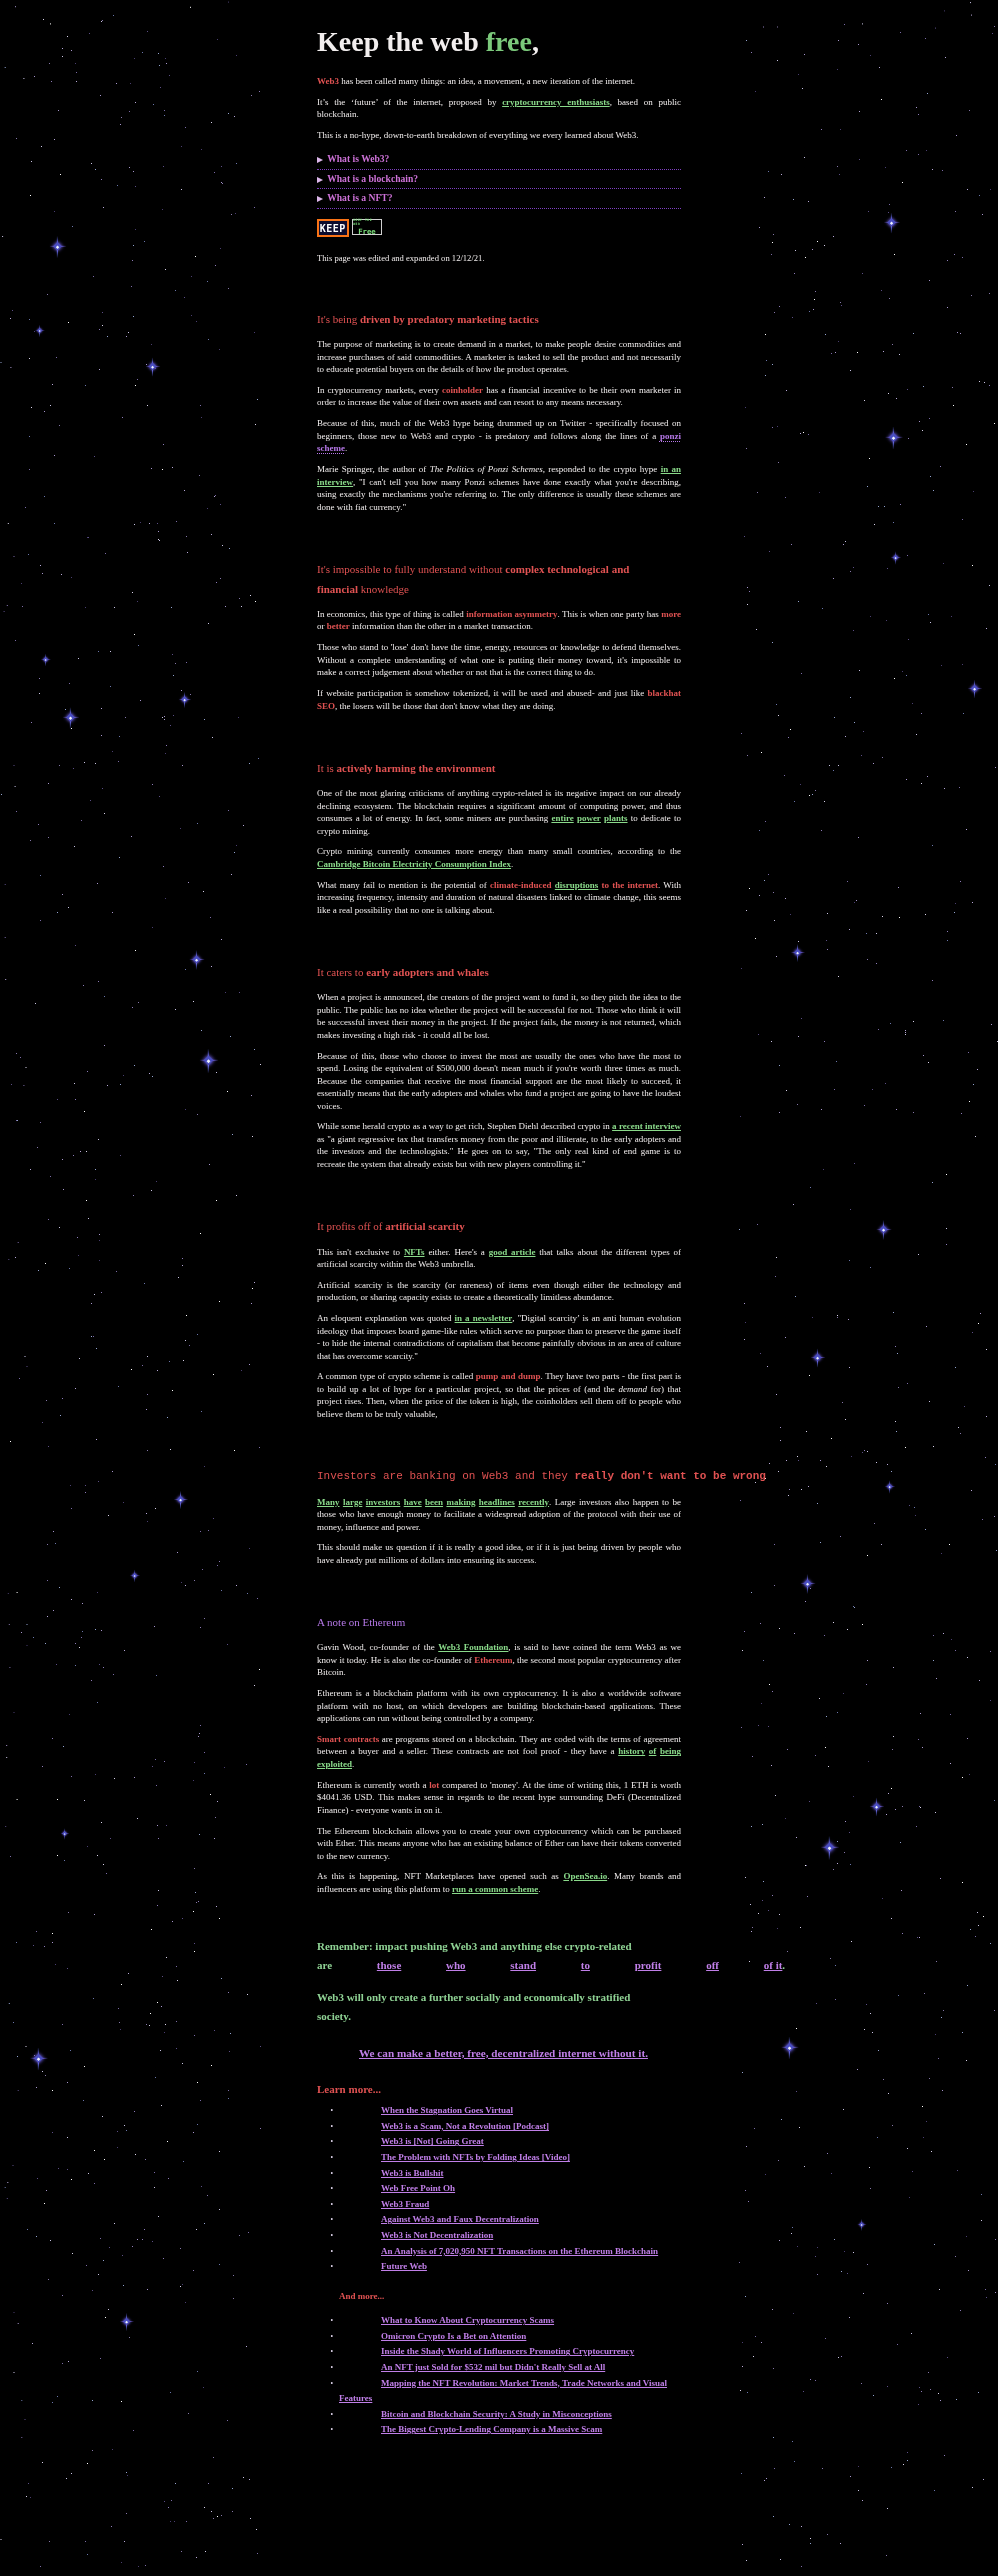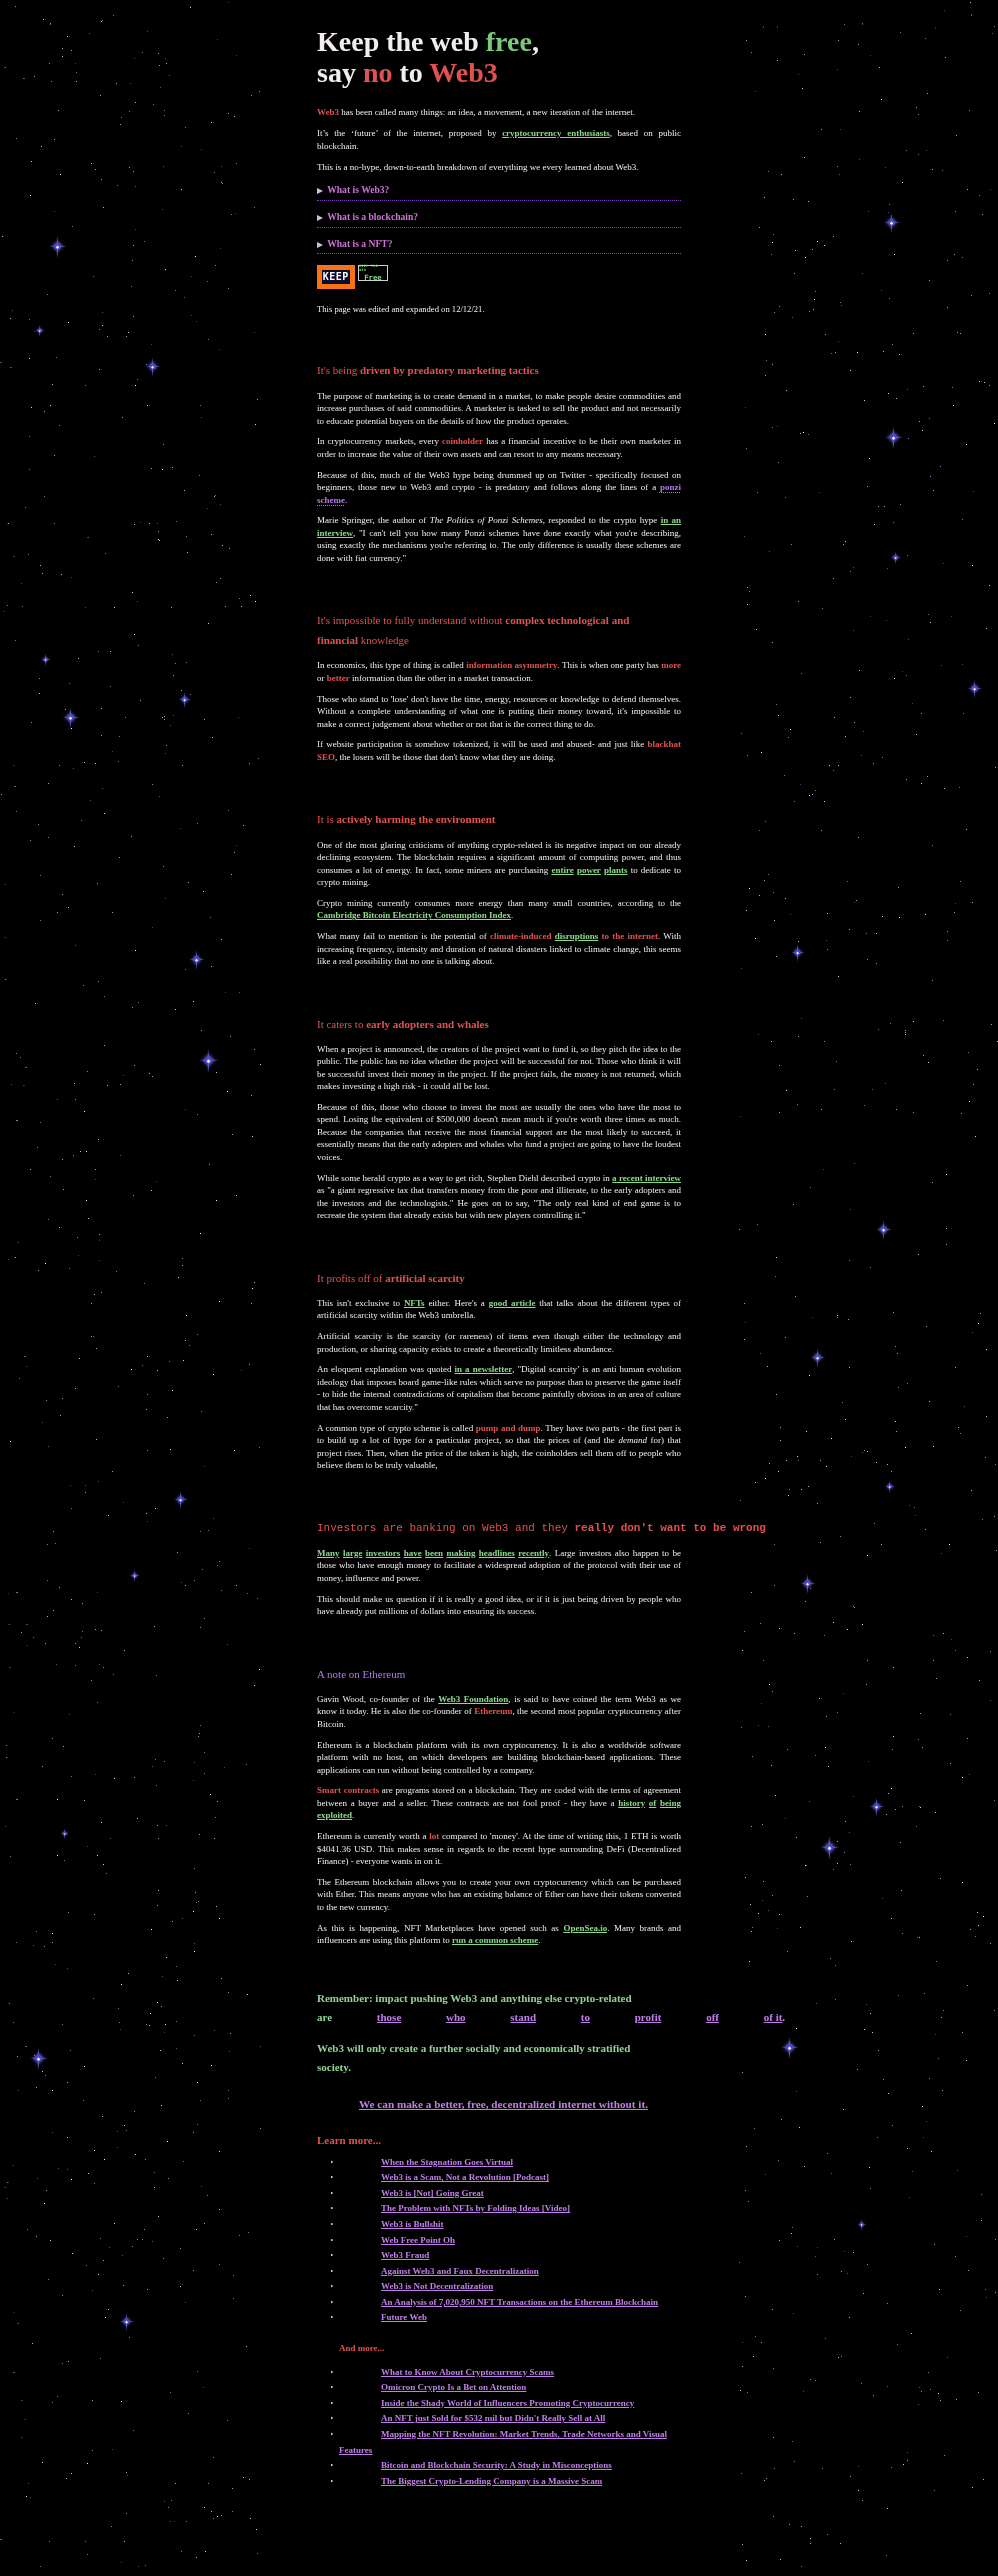--- a/index.html
+++ b/index.html
@@ -38,28 +38,28 @@
   .bold { font-weight: bold; }
   p.body-p { font-size: 9px; line-height: 12.5px; margin: 8.3px 0; text-align: justify; color: #f2eeee; }
   em { font-style: italic; }
   a { cursor: pointer; }
   .glink { color: #8ada8a; font-weight: bold; text-decoration: underline; text-decoration-thickness: 1px; }
   .plink { color: #c07fe8; font-weight: bold; text-decoration: underline; text-decoration-thickness: 1px; padding-left: 42px; }
   .pdot { color: #b678e8; font-weight: bold; text-decoration: underline dotted; text-decoration-thickness: 1px; text-underline-offset: 2.1px; }
   .red-em { color: #e05252; font-weight: bold; }
 
   #faq { margin-top: 11.4px; }
-  details { margin-top: 10px; }
+  details { margin-top: 3px; }
   summary { list-style: none; cursor: pointer; font-size: 9.6px; font-weight: bold; color: #ce72d8;
     padding-bottom: 4.7px; border-bottom: 1px dotted #7d3fc0; }
   summary::-webkit-details-marker { display: none; }
   summary .arrow { color: #dcb6ea; margin-right: 4.2px; font-size: 7.8px; }
 
   .badges { margin-top: 10.4px; display: flex; gap: 3.6px; width: -moz-fit-content; width: fit-content; }
-  .badge-left { width: 27.6px; height: 14px; background: #0c0c2e; border: 5px solid #f97316;
+  .badge-left { width: 27.6px; height: 14px; background: #0c0c2e; border: 2px solid #f97316;
     display: flex; align-items: center; justify-content: center;
     font-family: "DejaVu Sans Mono", monospace; font-weight: bold; font-size: 10px; color: #fff; letter-spacing: 0.5px; }
   .badge-right { width: 27.6px; height: 14px; background: #000; border: 1px solid #d0d0d0;
     display: flex; flex-direction: column; align-items: center; justify-content: center; gap: 1px; }
   .badge-top { font-family: "DejaVu Sans Mono", monospace; font-weight: bold; font-size: 3.1px; color: #7ce07c; letter-spacing: 0.5px; }
   .badge-bottom { font-family: "DejaVu Sans Mono", monospace; font-weight: bold; font-size: 7.3px; color: #7ce07c; }
 
   .edited { margin: 15.6px 0 0; font-size: 8.6px; color: #f2eeee; }
 
   section.topic { margin-top: 47px; }
@@ -215,21 +215,20 @@
     <div class="sparkle" style="left: 781px; top: 2039px; transform: scale(1.27);">
       <div class="ray-v"></div>
       <div class="ray-h"></div>
       <div class="core"></div>
     </div>
   </div>
 
 <main class="page">
   <h1 id="title">
       <span class="hline" style="display: block;"><span>Keep the web </span><span class="c-green">free</span><span>,</span></span>
-      <span class="hline" style="display: block;"><span>say </span><span class="c-red">no</span><span> to </span><span class="c-red">Web3</span></span>
     </h1>
   <div id="intro">
       <p class="body-p"><span class="red-em">Web3</span><span> has been called many things: an idea, a movement, a new iteration of the internet.</span></p>
       <p class="body-p"><span>It’s the ‘future’ of the internet, proposed by </span><a class="glink">cryptocurrency enthusiasts</a><span>, based on public blockchain.</span></p>
       <p class="body-p"><span>This is a no-hype, down-to-earth breakdown of everything we every learned about Web3.</span></p>
     </div>
   <div id="faq">
       <details>
         <summary><span class="arrow">▶</span><span>What is Web3?</span></summary>
       </details>

